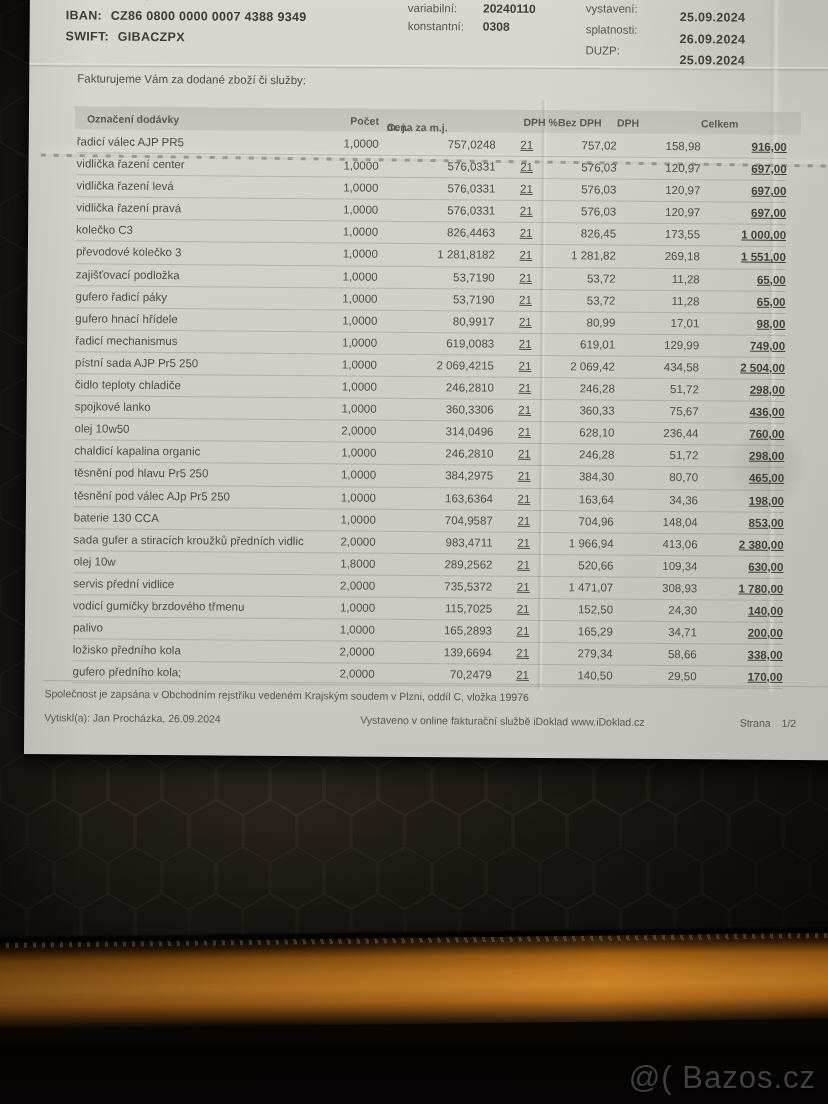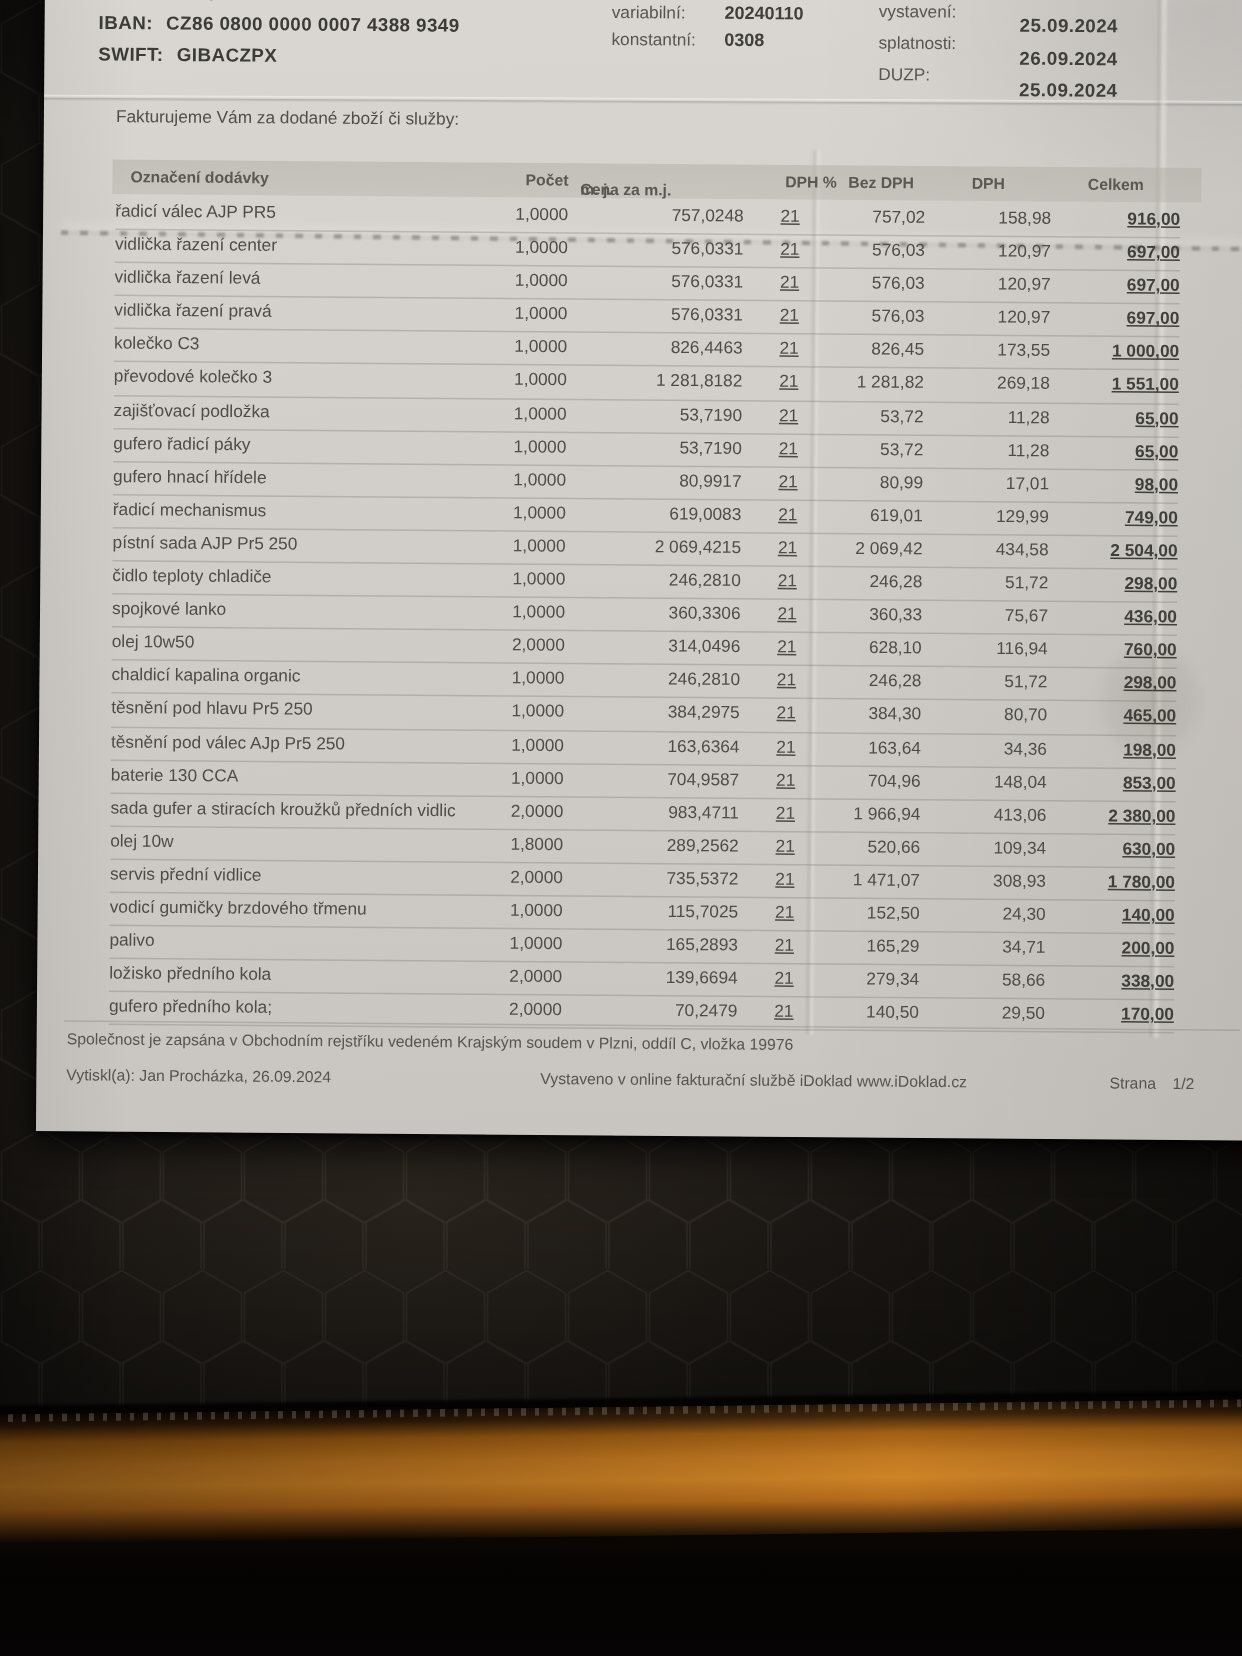--- a/index.html
+++ b/index.html
@@ -78,21 +78,21 @@
   .thead{left:46px;top:120px;width:726px;height:23px;
     background:linear-gradient(180deg, rgba(176,173,166,.50), rgba(176,173,166,.38));
     display:grid;grid-template-columns:252px 52px 117px 62px 59px 84px 86px;align-items:center;
     font-size:10.5px;font-weight:700;color:#595851;white-space:nowrap;}
   .thead div{position:static;}
   .thead .h-name{padding-left:12px;text-align:left;}
   .thead .h-qty{text-align:right;}
   .thead .h-price{display:flex;justify-content:space-between;padding-left:8px;}
   .thead .h-price span{font-weight:700;}
   .thead .h-vat{text-align:right;}
-  .thead .h-net,.thead .h-vamt,.thead .h-total{text-align:center;}
+  .thead .h-net,.thead .h-vamt,.thead .h-total{text-align:left;}
 
   .rows{left:48px;top:145px;width:710px;}
   .row{position:relative;display:grid;grid-template-columns:250px 52px 117px 62px 59px 84px 86px;
     height:21.1px;line-height:21.1px;font-size:11.5px;color:#4d4c46;
     border-bottom:1px solid rgba(125,120,112,.35);}
   .row div{position:static;}
   .row .name{text-align:left;}
   .row .num{text-align:right;}
   .row .vat{text-align:center;text-decoration:underline;}
   .row .total{font-weight:700;color:#403f39;text-decoration:underline;}
@@ -302,21 +302,21 @@
         <div class="num net">360,33</div>
         <div class="num vamt">75,67</div>
         <div class="num total">436,00</div>
       </div>
         <div class="row">
         <div class="name">olej 10w50</div>
         <div class="num qty">2,0000</div>
         <div class="num price">314,0496</div>
         <div class="num vat">21</div>
         <div class="num net">628,10</div>
-        <div class="num vamt">116,94</div>
+        <div class="num vamt">236,44</div>
         <div class="num total">760,00</div>
       </div>
         <div class="row">
         <div class="name">chaldicí kapalina organic</div>
         <div class="num qty">1,0000</div>
         <div class="num price">246,2810</div>
         <div class="num vat">21</div>
         <div class="num net">246,28</div>
         <div class="num vamt">51,72</div>
         <div class="num total">298,00</div>
@@ -415,13 +415,14 @@
 
     <div class="f-sep"></div>
     <div class="reg">Společnost je zapsána v Obchodním rejstříku vedeném Krajským soudem v Plzni, oddíl C, vložka 19976</div>
     <div class="printed">Vytiskl(a): Jan Procházka, 26.09.2024</div>
     <div class="issued">Vystaveno v online fakturační službě iDoklad www.iDoklad.cz</div>
     <div class="page">
       <span>Strana</span><span class="pnum">1/2</span>
     </div>
   </div>
 
+  <div class="watermark">@( Bazos.cz</div>
 </div>
 
 </body></html>

